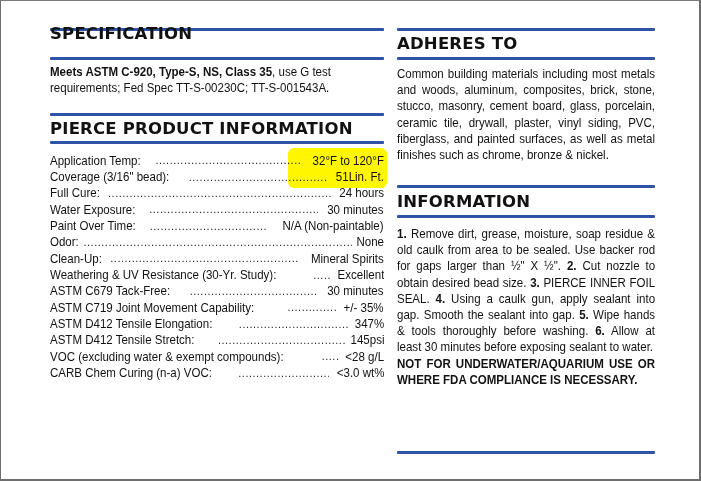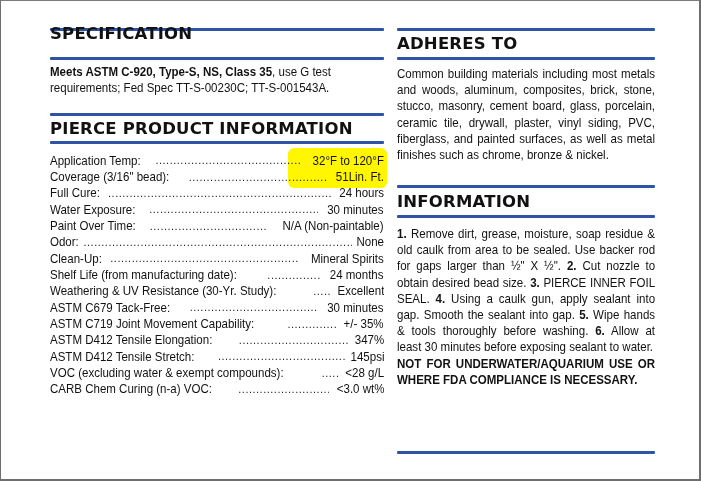--- a/index.html
+++ b/index.html
@@ -96,25 +96,20 @@
         <span class="lbl cond">Odor:</span>
         <span class="dots"></span>
         <span class="val cond-r">None</span>
       </div>
     <div class="row">
         <span class="lbl cond">Clean-Up:</span>
         <span class="dots"></span>
         <span class="val cond-r">Mineral Spirits</span>
       </div>
     <div class="row">
-        <span class="lbl cond">Shelf Life (from manufacturing date):</span>
-        <span class="dots"></span>
-        <span class="val cond-r">24 months</span>
-      </div>
-    <div class="row">
         <span class="lbl cond">Weathering &amp; UV Resistance (30-Yr. Study):</span>
         <span class="dots"></span>
         <span class="val cond-r">Excellent</span>
       </div>
     <div class="row">
         <span class="lbl cond">ASTM C679 Tack-Free:</span>
         <span class="dots"></span>
         <span class="val cond-r">30 minutes</span>
       </div>
     <div class="row">

